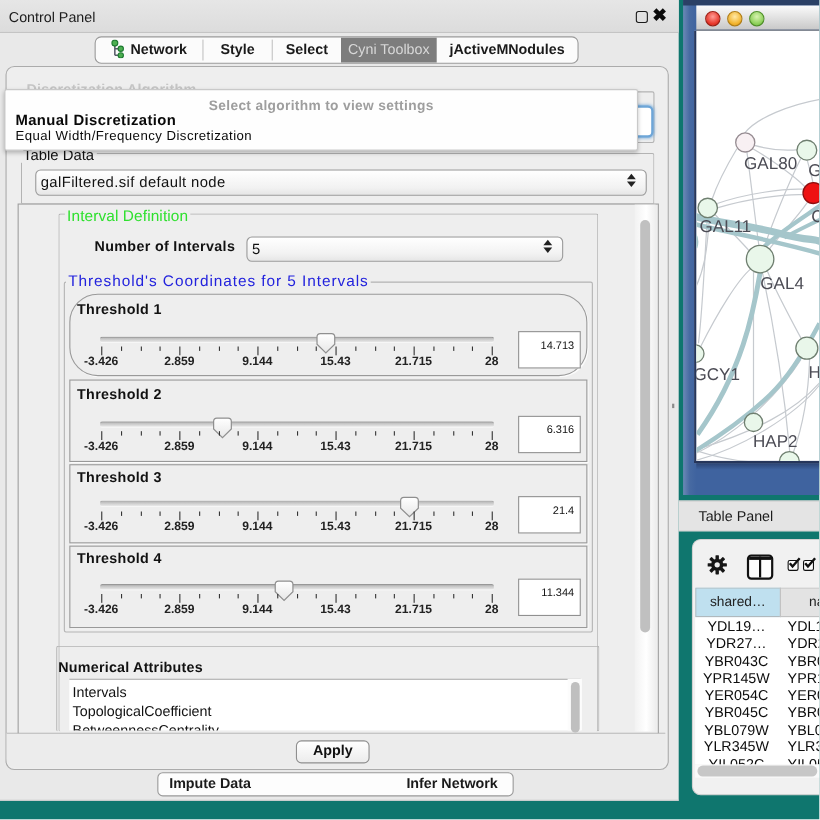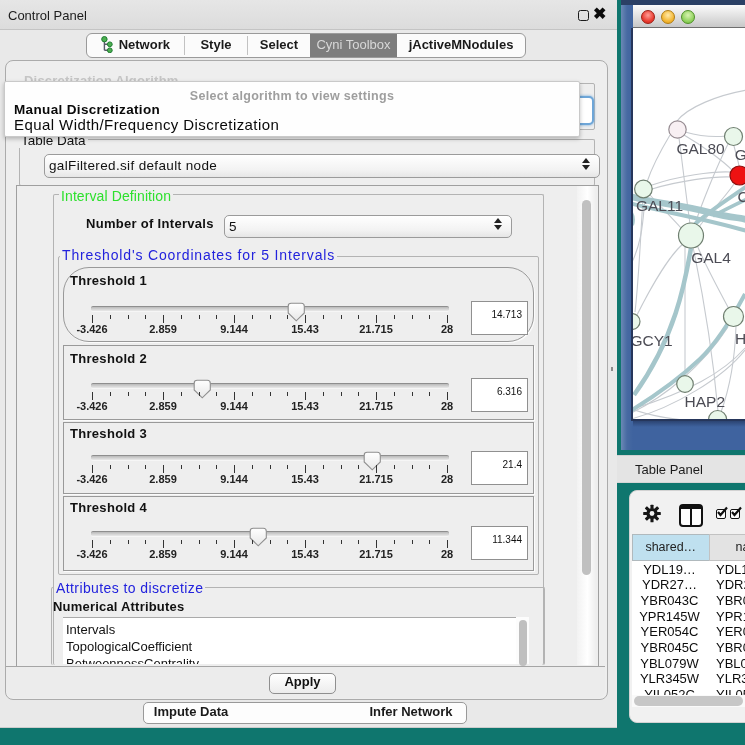--- a/index.html
+++ b/index.html
@@ -37,21 +37,21 @@
 .vbox span{position:absolute;right:5px;top:7px;font-size:10px;color:#111;}
 .ticks{position:absolute;left:27px;width:358px;height:8px;}
 .tick{position:absolute;top:0;width:1px;background:#333;}
 .tlabels{position:absolute;left:27px;width:358px;height:11px;font-size:11px;font-weight:bold;color:#222;}
 .tlabels span{position:absolute;transform:translateX(-50%);}
 
 #fadetitle{left:24px;top:73px;font-size:13px;font-weight:bold;color:#c5c5c5;letter-spacing:0.2px;}
 #popup{left:4px;top:81px;width:574px;height:54px;background:#fefefe;border:1px solid #c9c9c9;border-radius:2px;box-shadow:0 2px 4px rgba(0,0,0,0.25);}
 #popup .p1{position:absolute;left:0;right:0;top:7px;text-align:center;font-size:12.5px;font-weight:bold;color:#9e9e9e;letter-spacing:0.3px;}
 #popup .p2{position:absolute;left:9px;top:20px;font-size:13.5px;font-weight:bold;color:#090909;letter-spacing:0.35px;}
-#popup .p3{position:absolute;left:9px;top:34px;font-size:15px;color:#090909;letter-spacing:0.42px;}
+#popup .p3{position:absolute;left:9px;top:34px;font-size:12px;color:#090909;letter-spacing:0.42px;}
 
 #attlist{left:63px;top:617px;width:465px;height:47px;background:#ffffff;border-top:1px solid #aaa;font-size:13px;color:#111;overflow:hidden;padding-top:3px;box-sizing:border-box;}
 #attlist div{margin-left:3px;line-height:17px;}
 #attsb{left:516px;top:617px;width:13px;height:47px;background:#fcfcfc;}
 #attthumb{left:519px;top:620px;width:8px;height:46px;background:#bfbfbf;border-radius:4px;}
 
 #applyrow{left:6px;top:666px;width:599px;height:31px;background:#ececec;border-top:1px solid #a5a5a5;border-radius:0 0 8px 8px;}
 #applybtn{left:263px;top:6px;width:65px;height:19px;background:linear-gradient(#ffffff,#ececec);border:1px solid #8f8f8f;border-radius:5px;text-align:center;font-size:13px;font-weight:bold;color:#111;line-height:16px;}
 
 #btabs{left:143px;top:702px;width:322px;height:20px;background:#fdfdfd;border:1px solid #999;border-radius:5px;overflow:hidden;}
@@ -103,21 +103,21 @@
     <div class="tb" style="left:161px;width:62px;">Select</div>
     <div class="tb" id="tbCyni" style="left:223px;width:87px;">Cyni Toolbox</div>
     <div class="tb" style="left:310px;width:128px;">jActiveMNodules</div>
   </div>
 
   <div class="grp" style="left:19px;top:83px;width:574px;height:45px;"></div>
   <div class="abs" style="left:570px;top:96px;width:20px;height:25px;background:#fff;border:2px solid #6ea6d8;border-radius:5px;box-shadow:0 0 3px #6ea6d8;"></div>
 
   <div class="grp" style="left:19px;top:139px;width:574px;height:45px;border-bottom-color:#8c8c8c;"></div>
   <div class="grplbl" style="left:19px;top:133px;color:#111;font-size:13.5px;">Table Data</div>
-  <div class="combo" style="left:44px;top:154px;width:554px;height:22px;text-align:right;">
+  <div class="combo" style="left:32px;top:154px;width:554px;height:22px;text-align:right;">
     <span class="ctext">galFiltered.sif default node</span>
     <span class="updn" style="right:8px;top:3px;">
         <span style="display:block;width:0;height:0;border-left:4px solid transparent;border-right:4px solid transparent;border-bottom:5px solid #222;"></span>
         <span style="display:block;width:0;height:0;border-left:4px solid transparent;border-right:4px solid transparent;border-top:5px solid #222;margin-top:2px;"></span>
       </span>
   </div>
 
   <div class="abs" id="scrollarea"></div>
   <div class="abs" id="vsbar"></div>
   <div class="abs" id="vthumb"></div>
@@ -319,21 +319,20 @@
         <span style="left:214.0px;">15.43</span>
         <span style="left:285.0px;">21.715</span>
         <span style="left:356.0px;">28</span>
       </div>
     <div class="vbox" style="top:29.5px;">
         <span>11.344</span>
       </div>
   </div>
 
   <div class="grp" style="left:51px;top:587px;width:492px;height:77px;border-bottom:none;"></div>
-  <div class="grplbl" style="left:54px;top:580px;color:#2222dd;letter-spacing:0.4px;">Attributes to discretize</div>
   <div class="abs" style="left:53px;top:599px;font-size:13px;font-weight:bold;color:#111;letter-spacing:0.2px;">Numerical Attributes</div>
   <div class="abs" id="attlist">
       <div>Intervals</div>
       <div>TopologicalCoefficient</div>
       <div>BetweennessCentrality</div>
     </div>
   <div class="abs" id="attsb"></div>
   <div class="abs" id="attthumb"></div>
 
   <div class="abs" id="applyrow">

